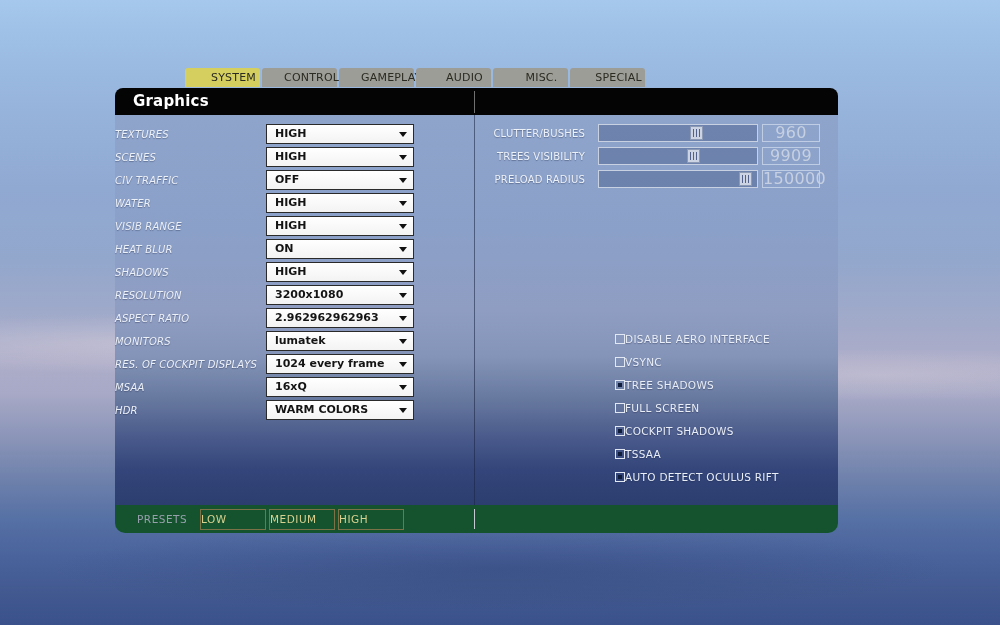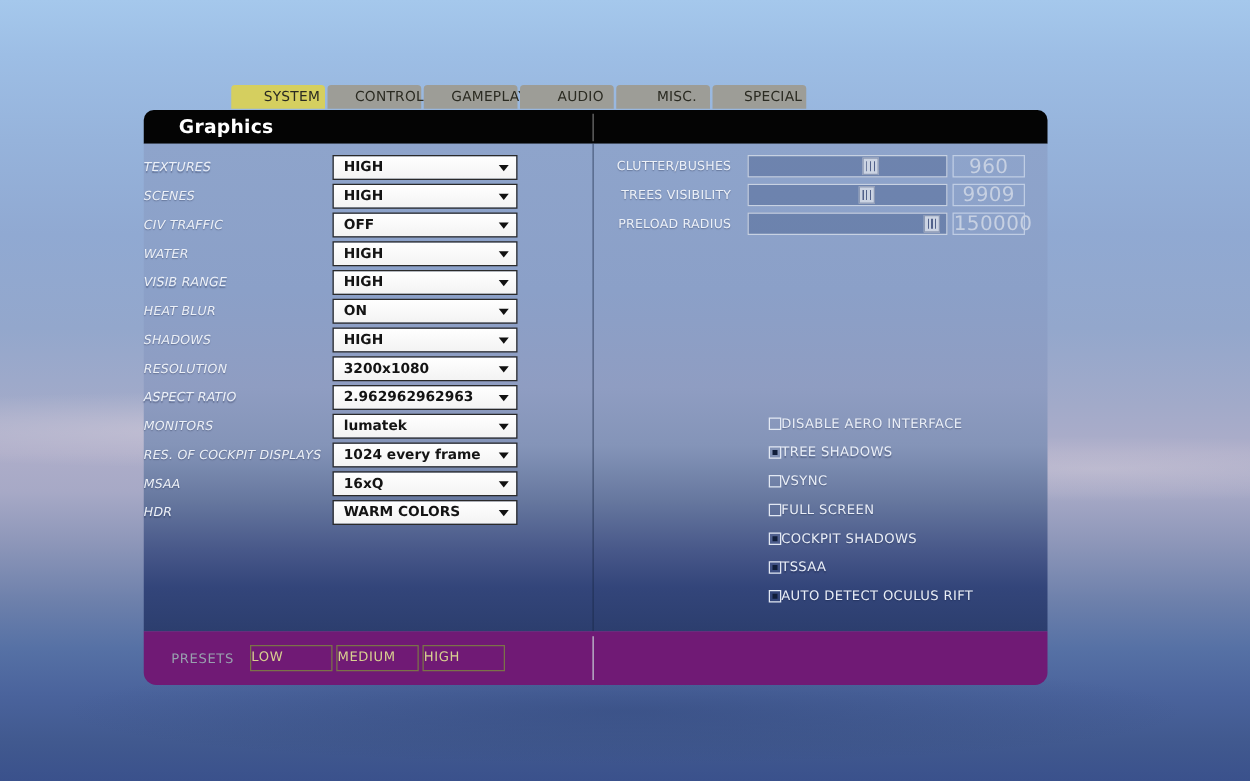--- a/index.html
+++ b/index.html
@@ -42,21 +42,21 @@
   .dialog {
     position:absolute; left:115px; top:88px;
     width:723px; height:449px; z-index:2;
   }
   .dialog-header {
     position:relative; height:27px; background:#040404;
     border-radius:8px 8px 0 0;
   }
   .dialog-title {
     color:#fff; font-size:15px; font-weight:bold;
-    line-height:27px; padding-left:28px; letter-spacing:0.2px;
+    line-height:27px; padding-left:18px; letter-spacing:0.2px;
   }
   .header-divider {
     position:absolute; left:359px; top:3px; bottom:2px; width:1px;
     background:#707070;
   }
   .dialog-body {
     position:relative; height:390px;
     background:linear-gradient(180deg,
       #8ea4cb 0%, #8ba0c8 30%, #8f9dc2 50%, #8494b8 62%,
       #67789f 73%, #49598a 83%, #33457a 91%, #2c3e6e 100%);
@@ -132,21 +132,21 @@
     background:#101d3a;
   }
   .cb-label {
     font-size:10.5px; letter-spacing:0.3px;
     color:#e9eef7; text-shadow:0 1px 1px rgba(20,30,60,0.35);
     white-space:nowrap;
   }
 
   
   .dialog-footer {
-    position:relative; height:43px; background:#701a75;
+    position:relative; height:28px; background:#14532d;
     border-radius:0 0 10px 10px;
     display:flex; align-items:center;
   }
   .footer-divider {
     position:absolute; left:359px; top:4px; bottom:4px; width:1px;
     background:#c4c9d2;
   }
   .presets-label {
     margin-left:22px; width:63px; font-size:10.5px; letter-spacing:0.5px;
     color:#98a0ae;
@@ -334,28 +334,28 @@
         </div>
       </div>
 
     <div class="check-col">
 
         <div class="cb-row" data-checked="false">
           <div class="cb-box"></div>
           <div class="cb-label">DISABLE AERO INTERFACE</div>
         </div>
 
+        <div class="cb-row" data-checked="false">
+          <div class="cb-box"></div>
+          <div class="cb-label">VSYNC</div>
+        </div>
+
         <div class="cb-row" data-checked="true">
           <div class="cb-box"></div>
           <div class="cb-label">TREE SHADOWS</div>
-        </div>
-
-        <div class="cb-row" data-checked="false">
-          <div class="cb-box"></div>
-          <div class="cb-label">VSYNC</div>
         </div>
 
         <div class="cb-row" data-checked="false">
           <div class="cb-box"></div>
           <div class="cb-label">FULL SCREEN</div>
         </div>
 
         <div class="cb-row" data-checked="true">
           <div class="cb-box"></div>
           <div class="cb-label">COCKPIT SHADOWS</div>

